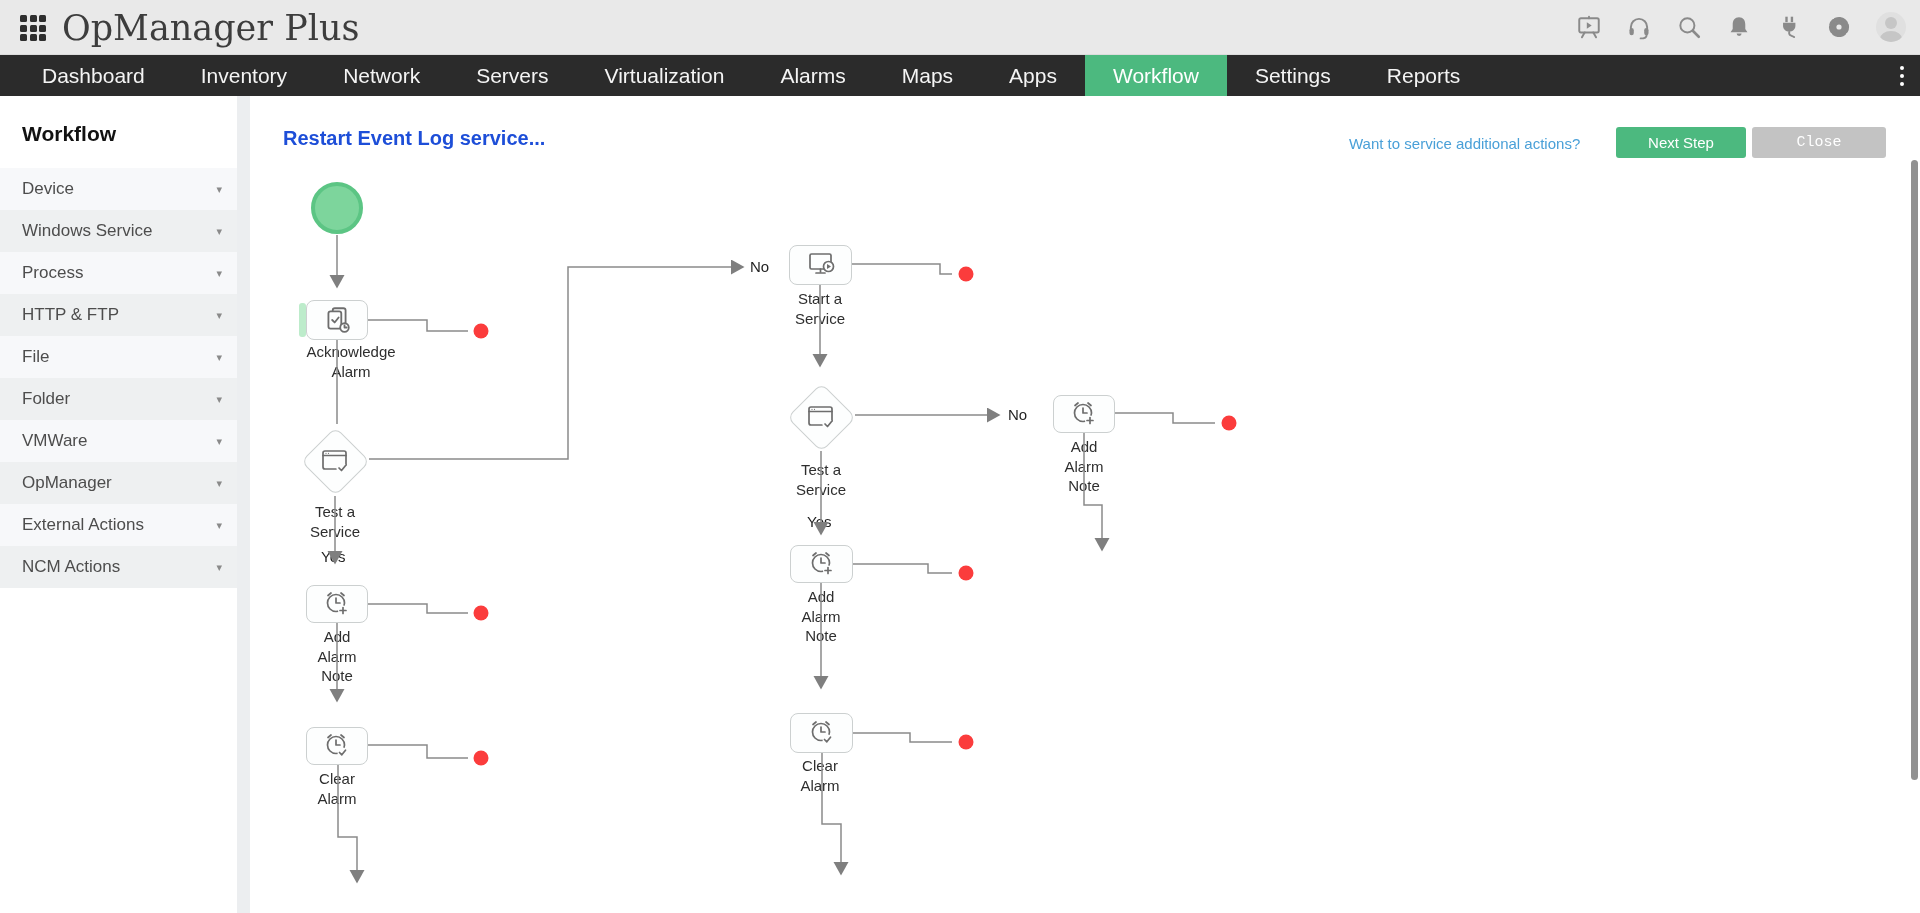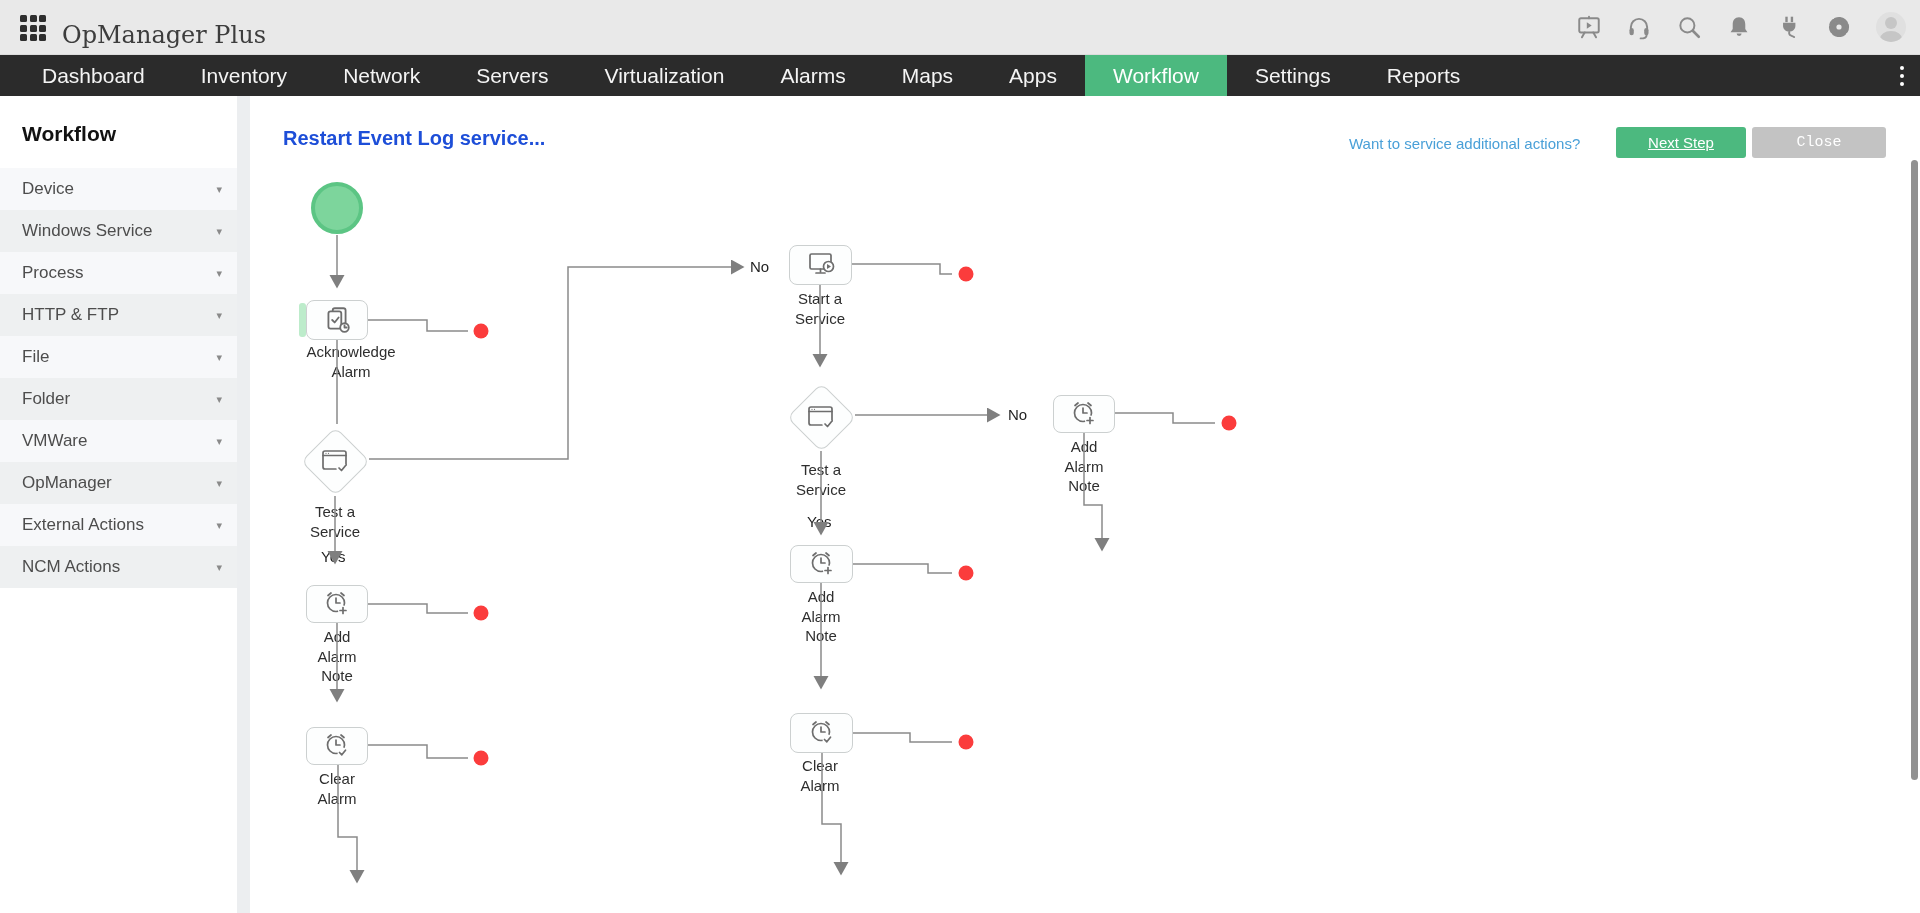--- a/index.html
+++ b/index.html
@@ -3,21 +3,21 @@
 <meta charset="utf-8">
 <style>
   * { box-sizing: border-box; margin: 0; padding: 0; }
   body { font-family: "Liberation Sans", sans-serif; background:#fff; }
   .app { position:relative; width:1920px; height:913px; overflow:hidden; background:#fff; }
 
   
   .top-header { position:absolute; left:0; top:0; width:1920px; height:55px; background:#e9e9e9; border-bottom:1px solid #dcdcdc; }
   .apps-grid { position:absolute; left:20px; top:15px; width:26px; height:26px; display:grid; grid-template-columns:repeat(3,7px); grid-template-rows:repeat(3,7px); gap:2.5px; cursor:pointer; }
   .apps-grid span { background:#2e2e2e; border-radius:1.5px; }
-  .brand-title { position:absolute; left:62px; top:21px; font-family:"DejaVu Serif", serif; font-size:24px; color:#3d3d3d; }
+  .brand-title { position:absolute; left:62px; top:8px; font-family:"DejaVu Serif", serif; font-size:35px; color:#3d3d3d; }
   .hicons { position:absolute; right:14px; top:12px; display:flex; align-items:center; gap:24px; }
   .hicon { width:26px; height:26px; display:flex; align-items:center; justify-content:center; cursor:pointer; }
   .hicon svg { stroke:#8a8a8a; fill:none; stroke-width:1.8; stroke-linecap:round; stroke-linejoin:round; }
   .hicon .fillg { fill:#8a8a8a; stroke:none; }
   .avatar-wrap { width:30px; height:30px; border-radius:50%; background:#e0e0e0; overflow:hidden; position:relative; cursor:pointer; }
   .avatar-wrap .head { position:absolute; left:9px; top:5px; width:12px; height:12px; border-radius:50%; background:#c6c6c6; }
   .avatar-wrap .bodyp { position:absolute; left:4px; top:19px; width:22px; height:16px; border-radius:50%; background:#c6c6c6; }
 
   
   .navbar { position:absolute; left:0; top:55px; width:1920px; height:41px; background:#2b2b2b; display:flex; align-items:stretch; padding-left:14px; }
@@ -32,21 +32,21 @@
   .sidebar-title { padding:26px 0 22px 22px; font-size:21px; font-weight:bold; color:#121212; }
   .side-item { height:42px; width:237px; display:flex; align-items:center; justify-content:space-between; padding:0 15px 0 22px; font-size:17px; color:#4d4d4d; cursor:pointer; }
   .side-item:nth-child(odd) { background:#f7f8fa; }
   .side-item:nth-child(even) { background:#eef0f1; }
   .chev { font-size:11px; color:#8a8a8a; }
 
   
   .main-title { position:absolute; left:283px; top:127px; font-size:20px; font-weight:bold; color:#1d4ed8; z-index:6; }
   .help-link { position:absolute; left:1349px; top:135px; font-size:15px; color:#4aa0d8; cursor:pointer; z-index:6; }
   .btn { position:absolute; top:127px; height:31px; border:none; border-radius:3px; color:#fff; font-size:15px; font-family:"Liberation Sans",sans-serif; cursor:pointer; z-index:6; }
-  .btn-next { left:1616px; width:130px; background:#4cb97f;text-decoration:underline; }
+  .btn-next { left:1616px; width:130px; background:#4cb97f; }
   .btn-close { left:1752px; width:134px; background:#c3c3c3;font-family:Liberation Mono, monospace; }
 
   
   .edge-label { position:absolute; z-index:2; font-size:15px; color:#1f1f1f; }
   .nlabel { position:absolute; z-index:2; font-size:15px; line-height:19.5px; color:#2e2e2e; text-align:center; transform:translateX(-50%); }
   .flow-svg { position:absolute; left:0; top:0; z-index:3; pointer-events:none; }
   .node { position:absolute; z-index:4; border:1.5px solid #ccd0d0; border-radius:8px; background:#fdfefe; display:flex; align-items:center; justify-content:center; cursor:pointer; }
   .node svg, .dicon svg { stroke:#6d6d6d; fill:none; stroke-width:1.7; stroke-linecap:round; stroke-linejoin:round; }
   .diamond { position:absolute; z-index:4; width:49px; height:49px; transform:rotate(45deg); border:1.5px solid #ccd0d0; border-radius:8px; background:#fdfefe; cursor:pointer; }
   .dicon { position:absolute; z-index:5; width:34px; height:30px; cursor:pointer; }

